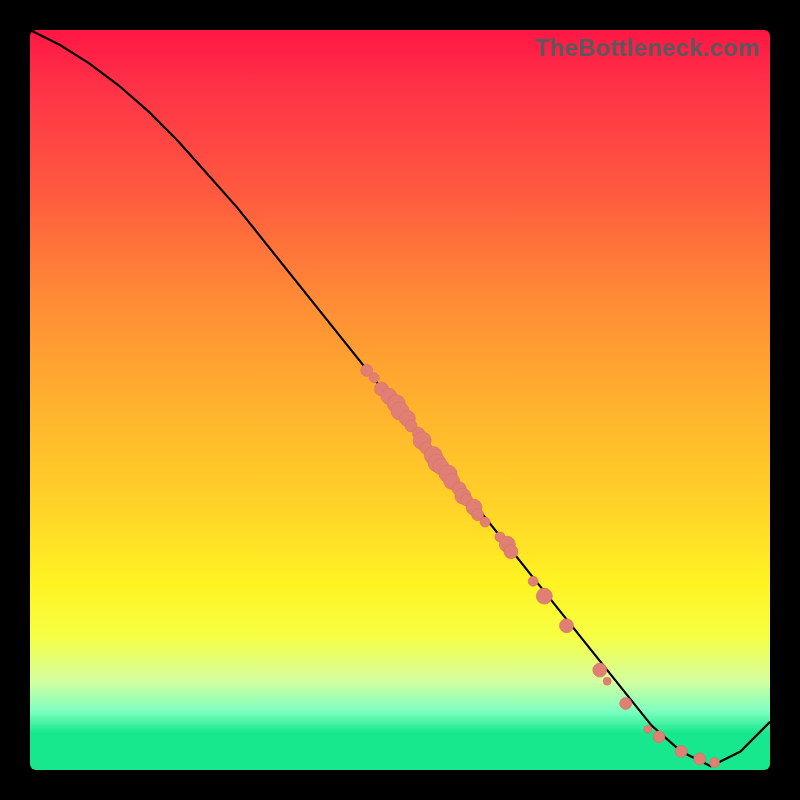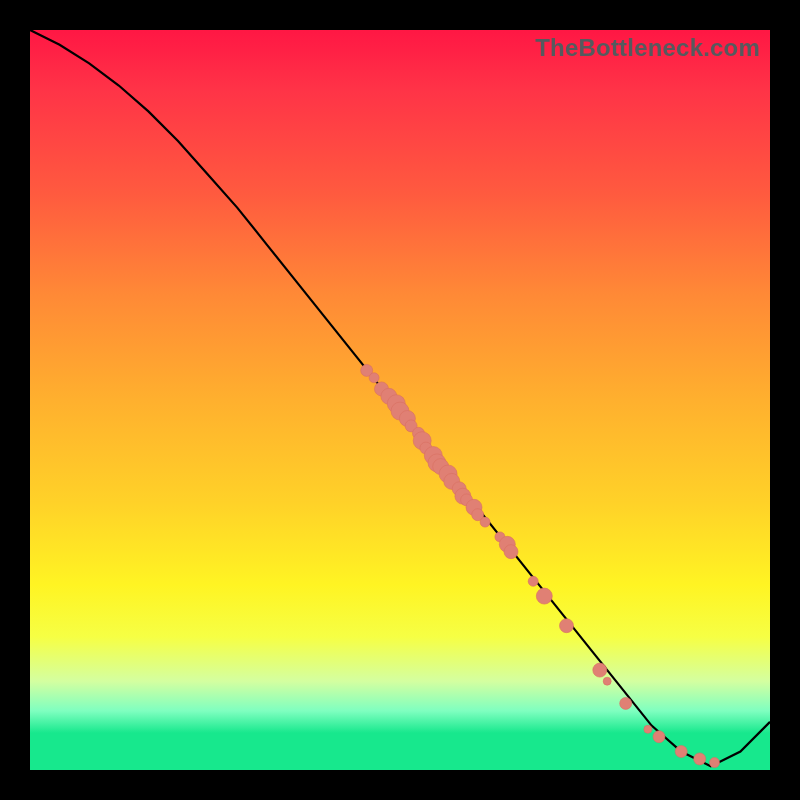--- a/index.html
+++ b/index.html
@@ -24,20 +24,21 @@
       #ff8a36 36%,
       #ffb02e 50%,
       #ffd228 64%,
       #fff423 75%,
       #f6ff44 82%,
       #d4ffa0 88%,
       #7fffc0 92%,
       #17e88d 95%,
       #17e88d 100%
     );
+    border-radius: 6px;
   }
   .watermark {
     position: absolute;
     top: 4px;
     right: 10px;
     font-size: 24px;
     font-weight: 600;
     color: #555a5e;
     letter-spacing: 0.2px;
     user-select: none;

